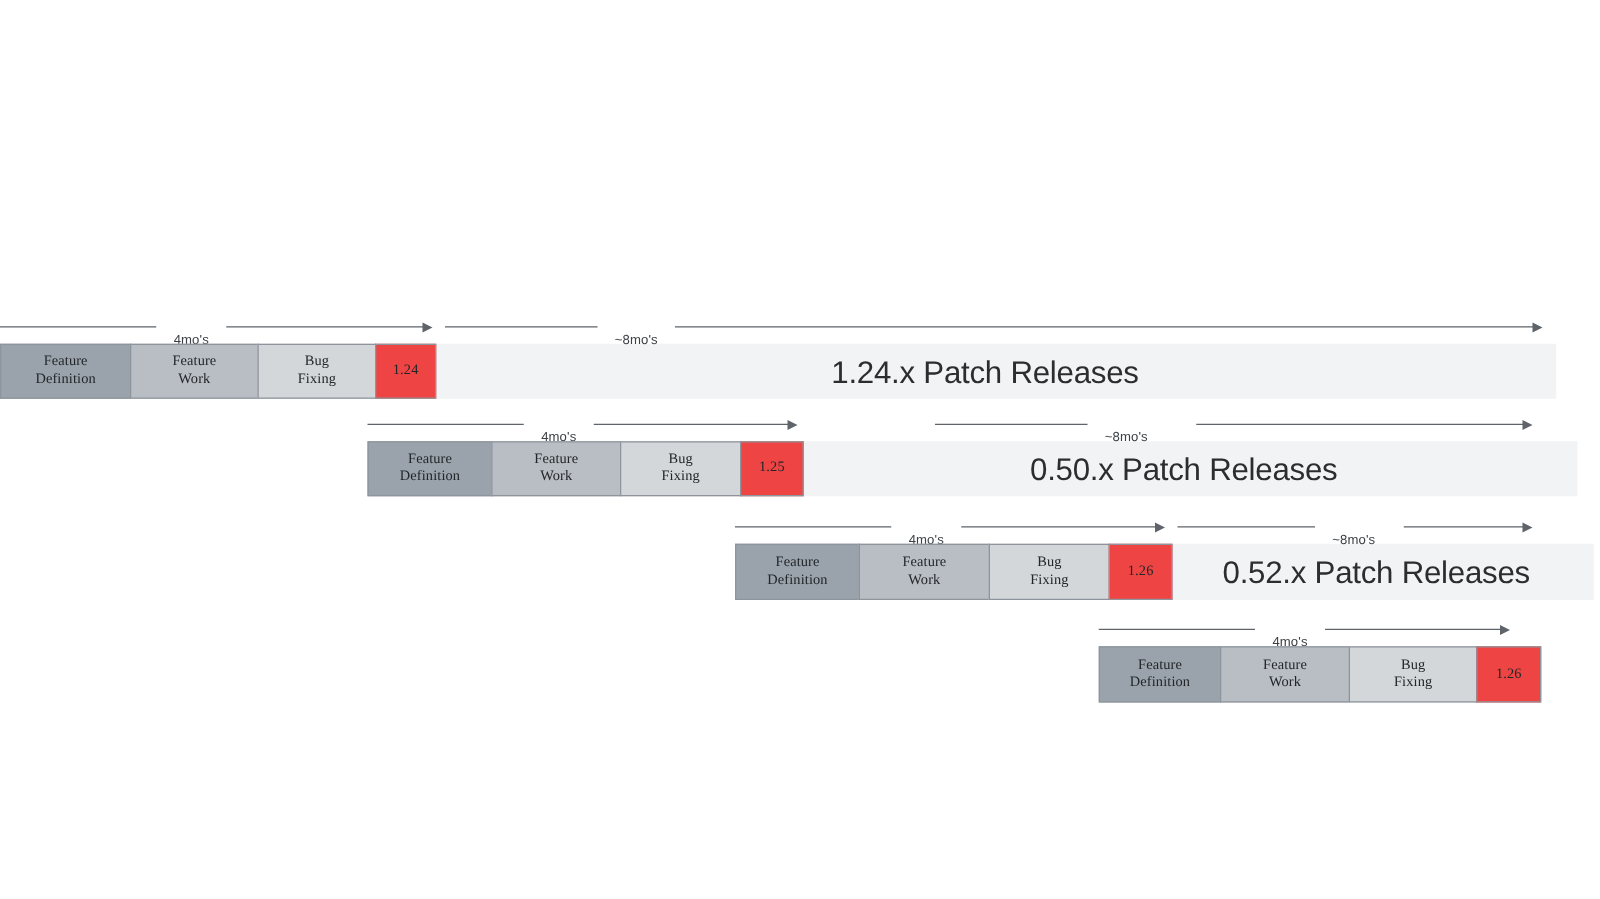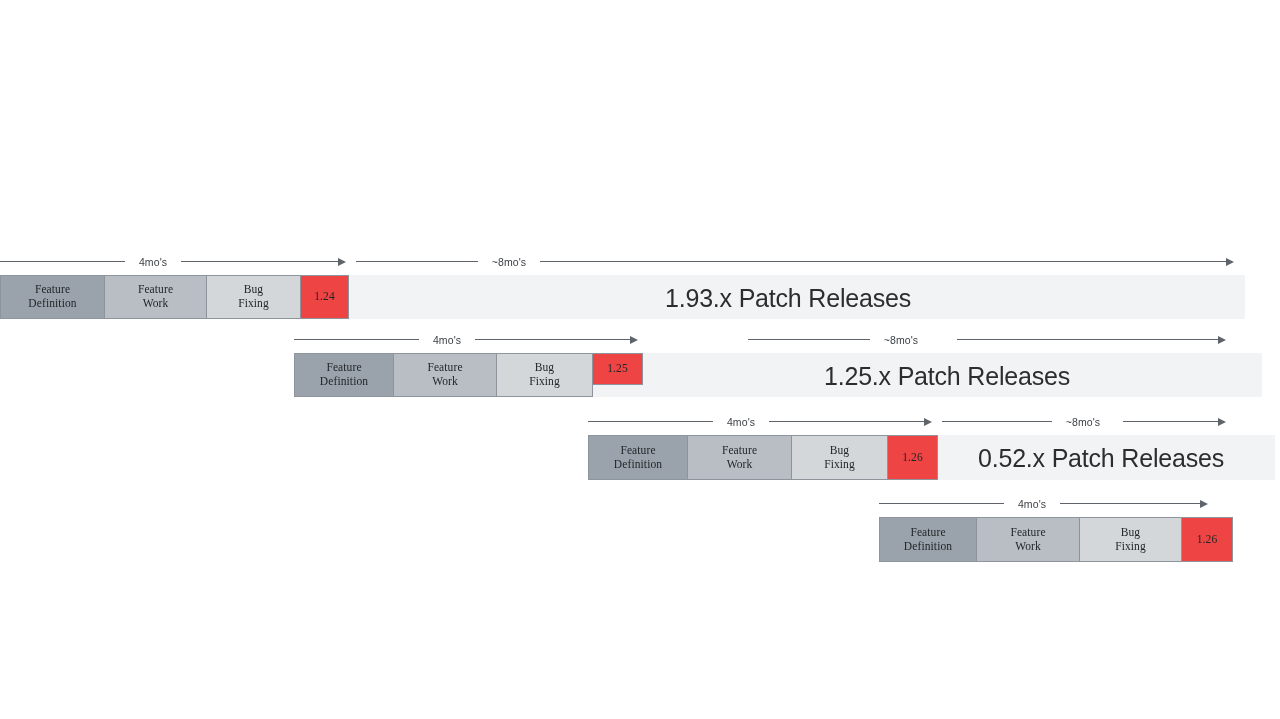--- a/index.html
+++ b/index.html
@@ -88,37 +88,37 @@
     position: absolute;
     top: 5.5px;
     width: 0;
     height: 0;
     border-top: 4px solid transparent;
     border-bottom: 4px solid transparent;
     border-left: 8px solid #5f646b;
   }
   .duration .dur-label {
     position: absolute;
-    top: 4px;
+    top: 14px;
     font-size: 10.5px;
     color: #3c4046;
     white-space: nowrap;
     text-align: center;
     letter-spacing: 0.1px;
   }
 </style>
 </head>
 <body>
 
 <div id="canvas">
 
   <div class="release-row">
 
     <div class="patch-bar" style="left:0px; top:275px; width:1245px; height:44px;"></div>
-    <div class="patch-bar-label" style="left:665px; top:284px; font-size:25px;">1.93.x Patch Releases</div>
+    <div class="patch-bar-label" style="left:665px; top:284px; font-size:25px;">1.24.x Patch Releases</div>
 
     <div class="duration" style="left:0px; top:252px; width:348px;">
       <div class="seg" style="left:0px; width:125px;"></div>
       <div class="dur-label" style="left:125px; width:56px;">4mo's</div>
       <div class="seg" style="left:181px; width:159px;"></div>
       <div class="arrowhead" style="left:338px;"></div>
     </div>
 
     <div class="duration" style="left:356px; top:252px; width:880px;">
       <div class="seg" style="left:0px; width:122px;"></div>
@@ -142,21 +142,21 @@
       </div>
       <div class="phase-box tone-4" style="width:49px; height:44px;">
         <span class="phase-line">1.24</span>
       </div>
     </div>
   </div>
 
   <div class="release-row">
 
     <div class="patch-bar" style="left:294px; top:353px; width:968px; height:44px;"></div>
-    <div class="patch-bar-label" style="left:824px; top:362px; font-size:25px;">1.25.x Patch Releases</div>
+    <div class="patch-bar-label" style="left:824px; top:362px; font-size:25px;">0.50.x Patch Releases</div>
 
     <div class="duration" style="left:294px; top:330px; width:346px;">
       <div class="seg" style="left:0px; width:125px;"></div>
       <div class="dur-label" style="left:125px; width:56px;">4mo's</div>
       <div class="seg" style="left:181px; width:157px;"></div>
       <div class="arrowhead" style="left:336px;"></div>
     </div>
 
     <div class="duration" style="left:748px; top:330px; width:488px;">
       <div class="seg" style="left:0px; width:122px;"></div>
@@ -171,21 +171,21 @@
         <span class="phase-line">Definition</span>
       </div>
       <div class="phase-box tone-2" style="width:104px; height:44px;">
         <span class="phase-line">Feature</span>
         <span class="phase-line">Work</span>
       </div>
       <div class="phase-box tone-3" style="width:97px; height:44px;">
         <span class="phase-line">Bug</span>
         <span class="phase-line">Fixing</span>
       </div>
-      <div class="phase-box tone-4" style="width:51px; height:32px;">
+      <div class="phase-box tone-4" style="width:51px; height:44px;">
         <span class="phase-line">1.25</span>
       </div>
     </div>
   </div>
 
   <div class="release-row">
 
     <div class="patch-bar" style="left:588px; top:435px; width:687px; height:45px;"></div>
     <div class="patch-bar-label" style="left:978px; top:444px; font-size:25px;">0.52.x Patch Releases</div>
 

